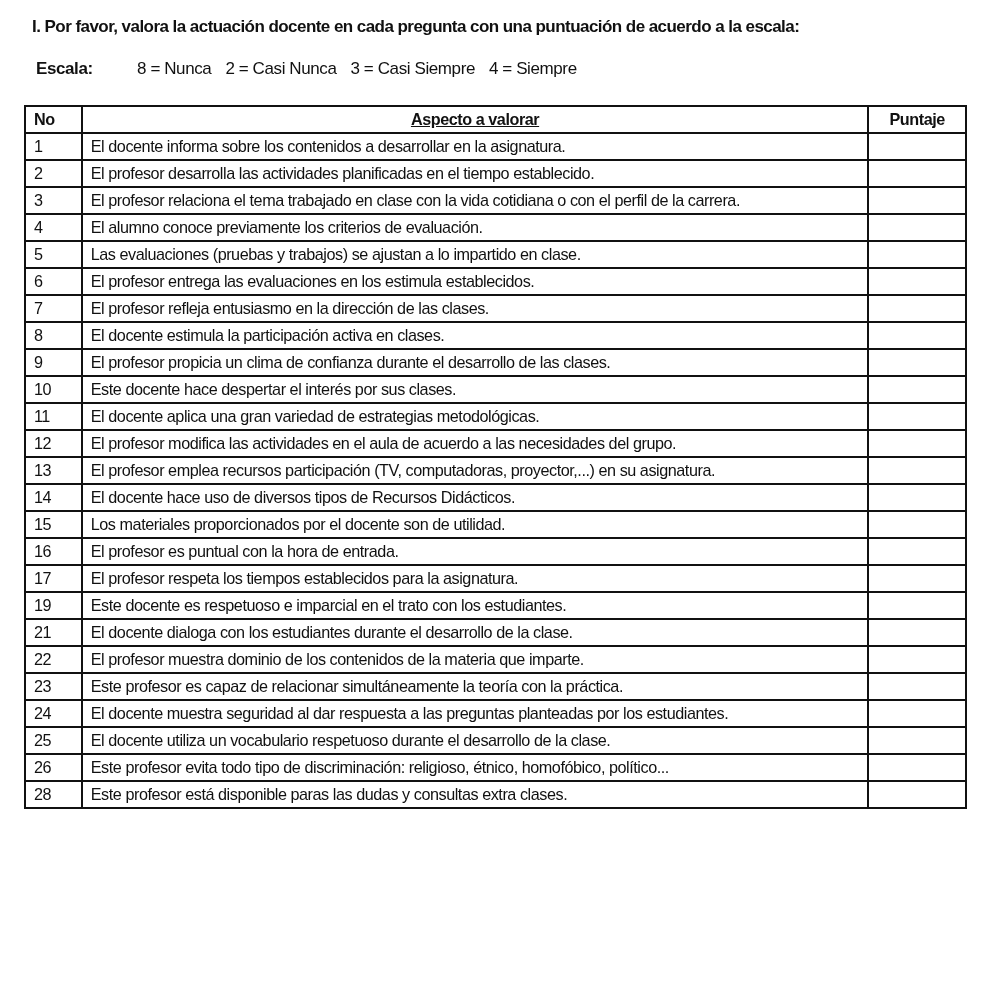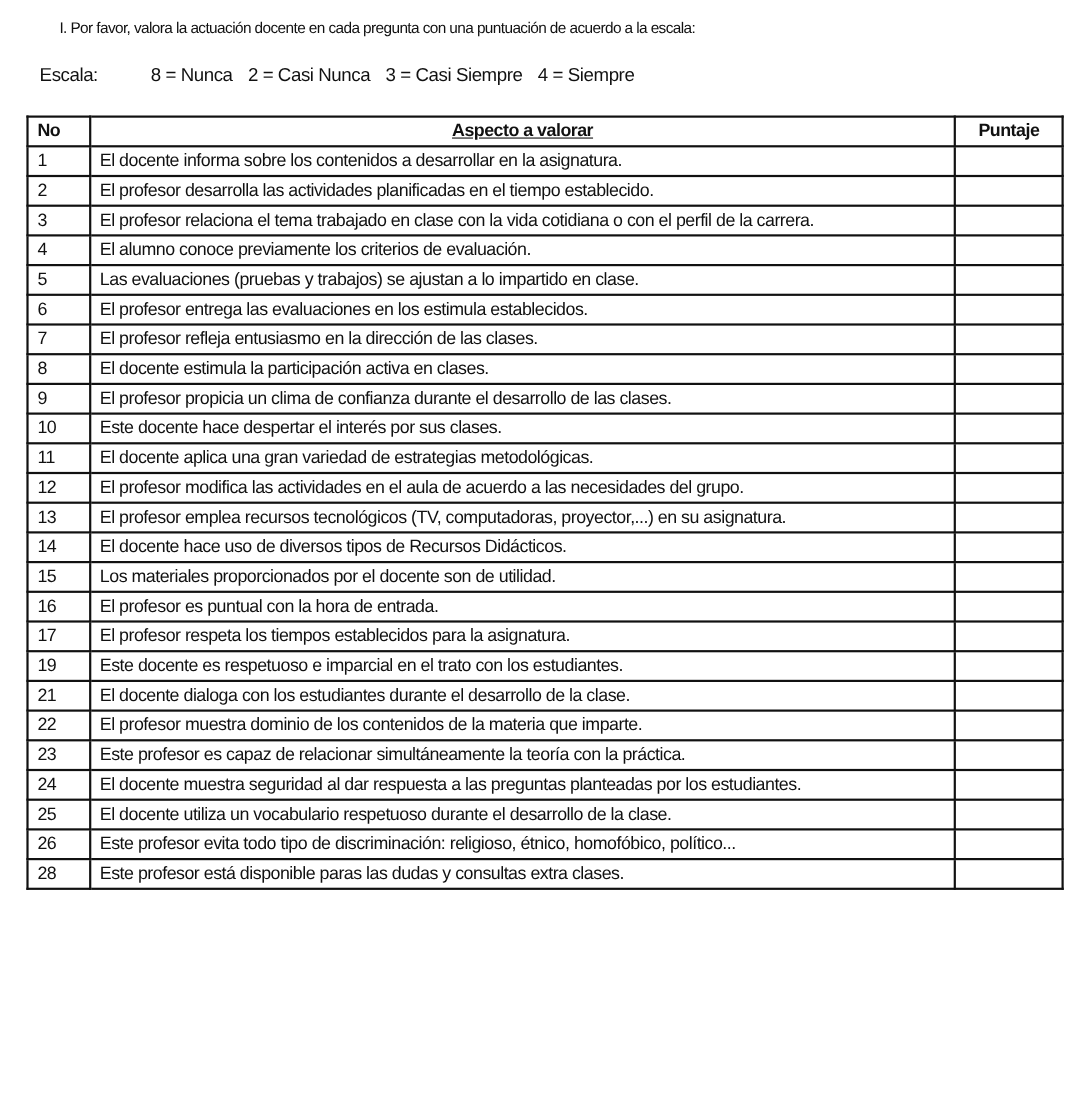--- a/index.html
+++ b/index.html
@@ -10,37 +10,37 @@
     body {
       width: 992px;
       height: 1003px;
       position: relative;
       font-family: "Liberation Sans", "DejaVu Sans", sans-serif;
       color: #111111;
       overflow: hidden;
     }
     .title {
       position: absolute;
-      left: 54px;
+      left: 32px;
       top: 17px;
-      font-size: 14px;
-      font-weight: normal;
+      font-size: 17px;
+      font-weight: bold;
       letter-spacing: -0.55px;
       white-space: nowrap;
     }
     .scale {
       position: absolute;
       left: 36px;
       top: 59px;
       font-size: 17px;
       white-space: nowrap;
       letter-spacing: -0.4px;
     }
     .scale .scale-label {
-      font-weight: normal;
+      font-weight: bold;
       display: inline-block;
       width: 101px;
     }
     .scale .scale-item {
       display: inline-block;
       margin-right: 14px;
     }
     table.survey {
       position: absolute;
       left: 24px;
@@ -160,21 +160,21 @@
         <td class="aspect">El docente aplica una gran variedad de estrategias metodológicas.</td>
         <td class="score"></td>
       </tr>
       <tr>
         <td class="no">12</td>
         <td class="aspect">El profesor modifica las actividades en el aula de acuerdo a las necesidades del grupo.</td>
         <td class="score"></td>
       </tr>
       <tr>
         <td class="no">13</td>
-        <td class="aspect justify">El profesor emplea recursos tecnológicos (TV, computadoras, proyector,...) en su asignatura.</td>
+        <td class="aspect justify">El profesor emplea recursos participación (TV, computadoras, proyector,...) en su asignatura.</td>
         <td class="score"></td>
       </tr>
       <tr>
         <td class="no">14</td>
         <td class="aspect">El docente hace uso de diversos tipos de Recursos Didácticos.</td>
         <td class="score"></td>
       </tr>
       <tr>
         <td class="no">15</td>
         <td class="aspect">Los materiales proporcionados por el docente son de utilidad.</td>

